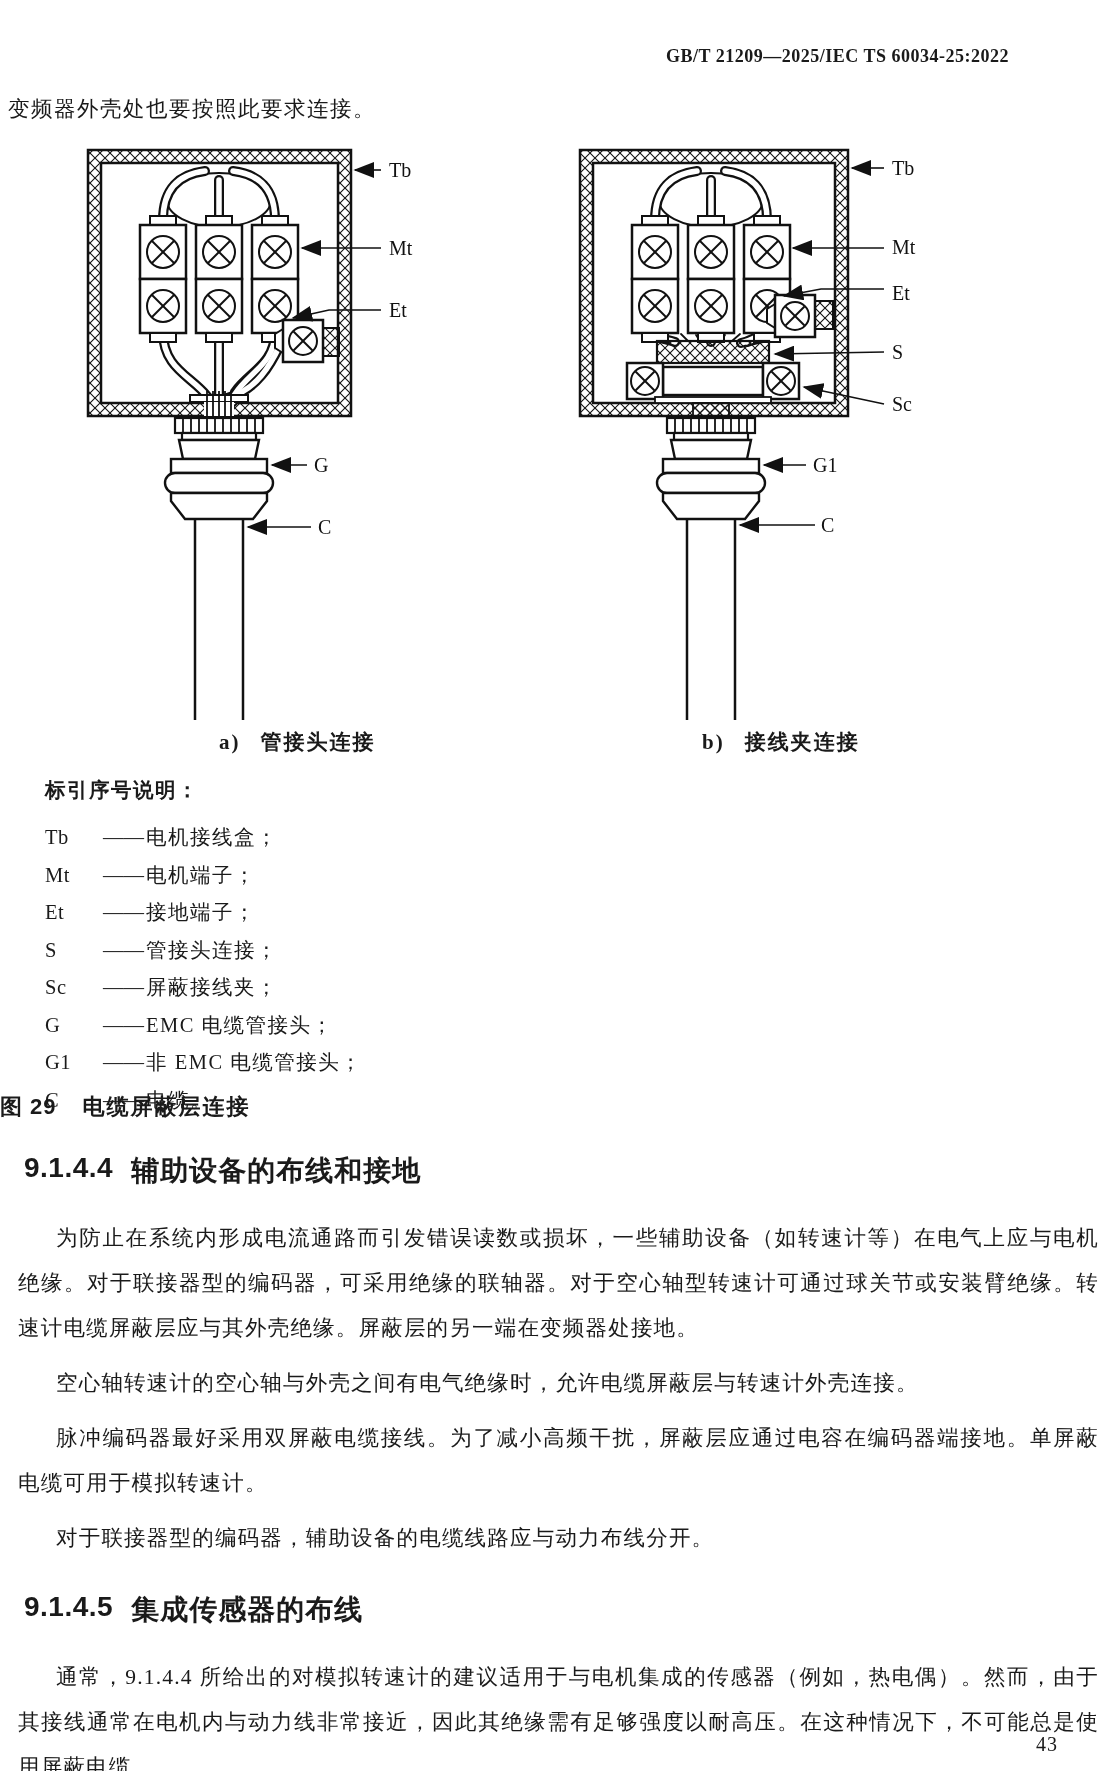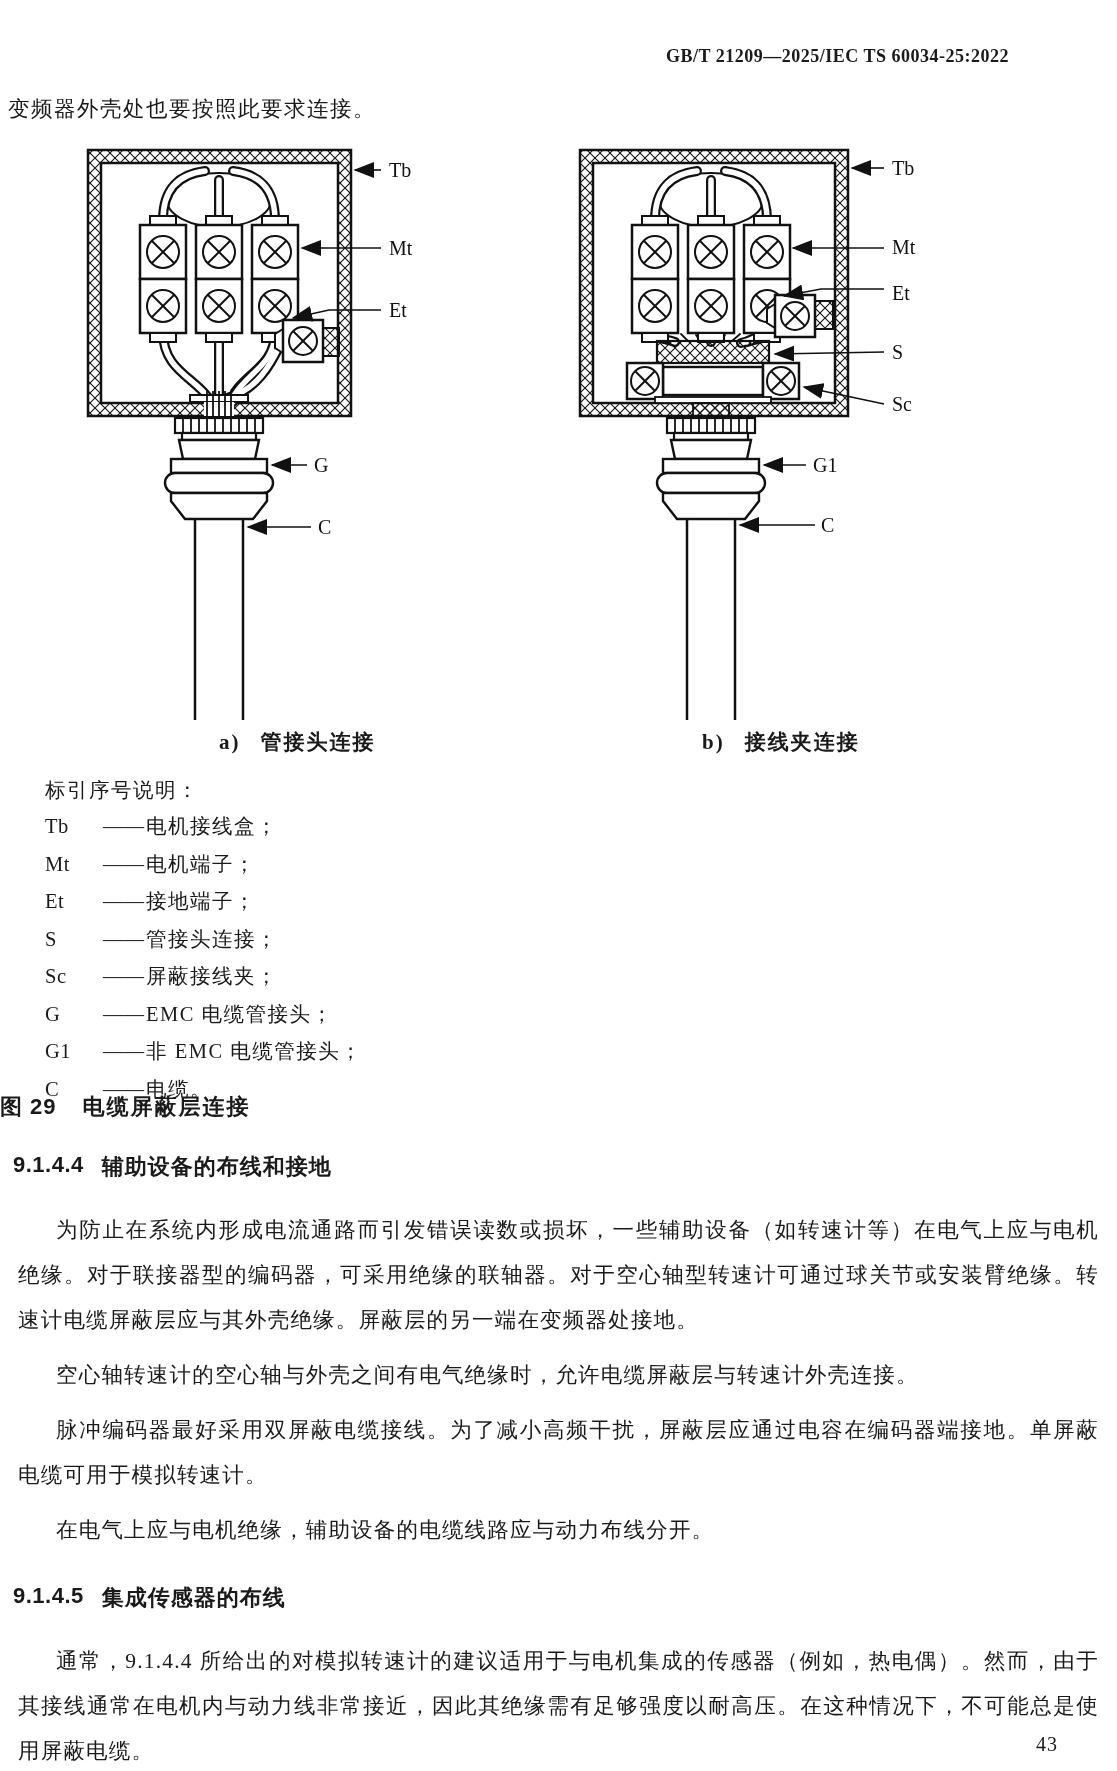--- a/index.html
+++ b/index.html
@@ -15,33 +15,33 @@
     font-family:"Liberation Serif","DejaVu Serif",serif;
   }
   .intro{top:94px;left:8px;font-size:21.5px;letter-spacing:1.5px;}
   svg text{font:20px "Liberation Serif","DejaVu Serif",serif;fill:#111;}
   .subcap{
     top:728px;font-size:21px;font-weight:700;letter-spacing:2px;
     font-family:"Liberation Sans","DejaVu Sans",sans-serif;
   }
   .subcap .tag{font-family:"Liberation Serif",serif;margin-right:20px;font-weight:700;}
   .legend{top:776px;left:45px;font-size:20.5px;letter-spacing:1.5px;}
-  .legend .lt{margin-bottom:4px;}
+  .legend .lt{margin-bottom:15px;font-weight:bold;}
   .legend .row{display:flex;line-height:37.5px;}
   .legend .code{width:58px;flex:none;letter-spacing:.5px;}
   .legend .dash{margin-right:2px;letter-spacing:0;}
   .figcap{
     top:1092px;left:0;width:981px;text-align:left;
     font-size:22px;font-weight:700;letter-spacing:2px;
     font-family:"Liberation Sans","DejaVu Sans",sans-serif;
   }
   .figcap .fno{margin-right:26px;letter-spacing:1px;}
   .main{top:1152px;left:8px;width:1101px;}
   .main h2{
-    margin:0 0 26px 5px;font-size:22px;font-weight:700;letter-spacing:1px;
+    margin:0 0 26px 16px;font-size:28px;font-weight:700;letter-spacing:1px;
     font-family:"Liberation Sans","DejaVu Sans",sans-serif;display:flex;
   }
   .main h2 .no{margin-right:18px;letter-spacing:.5px;}
   .main p{
     margin:10px;font-size:21.5px;line-height:45px;letter-spacing:1.2px;
     text-align:justify;text-indent:38px;
   }
   .main h2.second{margin-top:30px;}
   .pageno{top:1733px;left:1036px;font-size:20px;letter-spacing:1px;}
 </style>
@@ -348,21 +348,21 @@
 </div>
 
 <div class="abs main">
   <h2>
     <span class="no">9.1.4.4</span>
       <span>辅助设备的布线和接地</span>
   </h2>
   <p>为防止在系统内形成电流通路而引发错误读数或损坏，一些辅助设备（如转速计等）在电气上应与电机绝缘。对于联接器型的编码器，可采用绝缘的联轴器。对于空心轴型转速计可通过球关节或安装臂绝缘。转速计电缆屏蔽层应与其外壳绝缘。屏蔽层的另一端在变频器处接地。</p>
   <p>空心轴转速计的空心轴与外壳之间有电气绝缘时，允许电缆屏蔽层与转速计外壳连接。</p>
   <p>脉冲编码器最好采用双屏蔽电缆接线。为了减小高频干扰，屏蔽层应通过电容在编码器端接地。单屏蔽电缆可用于模拟转速计。</p>
-  <p>在电气上应与电机绝缘，辅助设备的电缆线路应与动力布线分开。</p>
+  <p>对于联接器型的编码器，辅助设备的电缆线路应与动力布线分开。</p>
   <h2 class="second">
     <span class="no">9.1.4.5</span>
       <span>集成传感器的布线</span>
   </h2>
   <p>通常，9.1.4.4 所给出的对模拟转速计的建议适用于与电机集成的传感器（例如，热电偶）。然而，由于其接线通常在电机内与动力线非常接近，因此其绝缘需有足够强度以耐高压。在这种情况下，不可能总是使用屏蔽电缆。</p>
 </div>
 
 <div class="abs pageno">43</div>
 
 </body></html>

